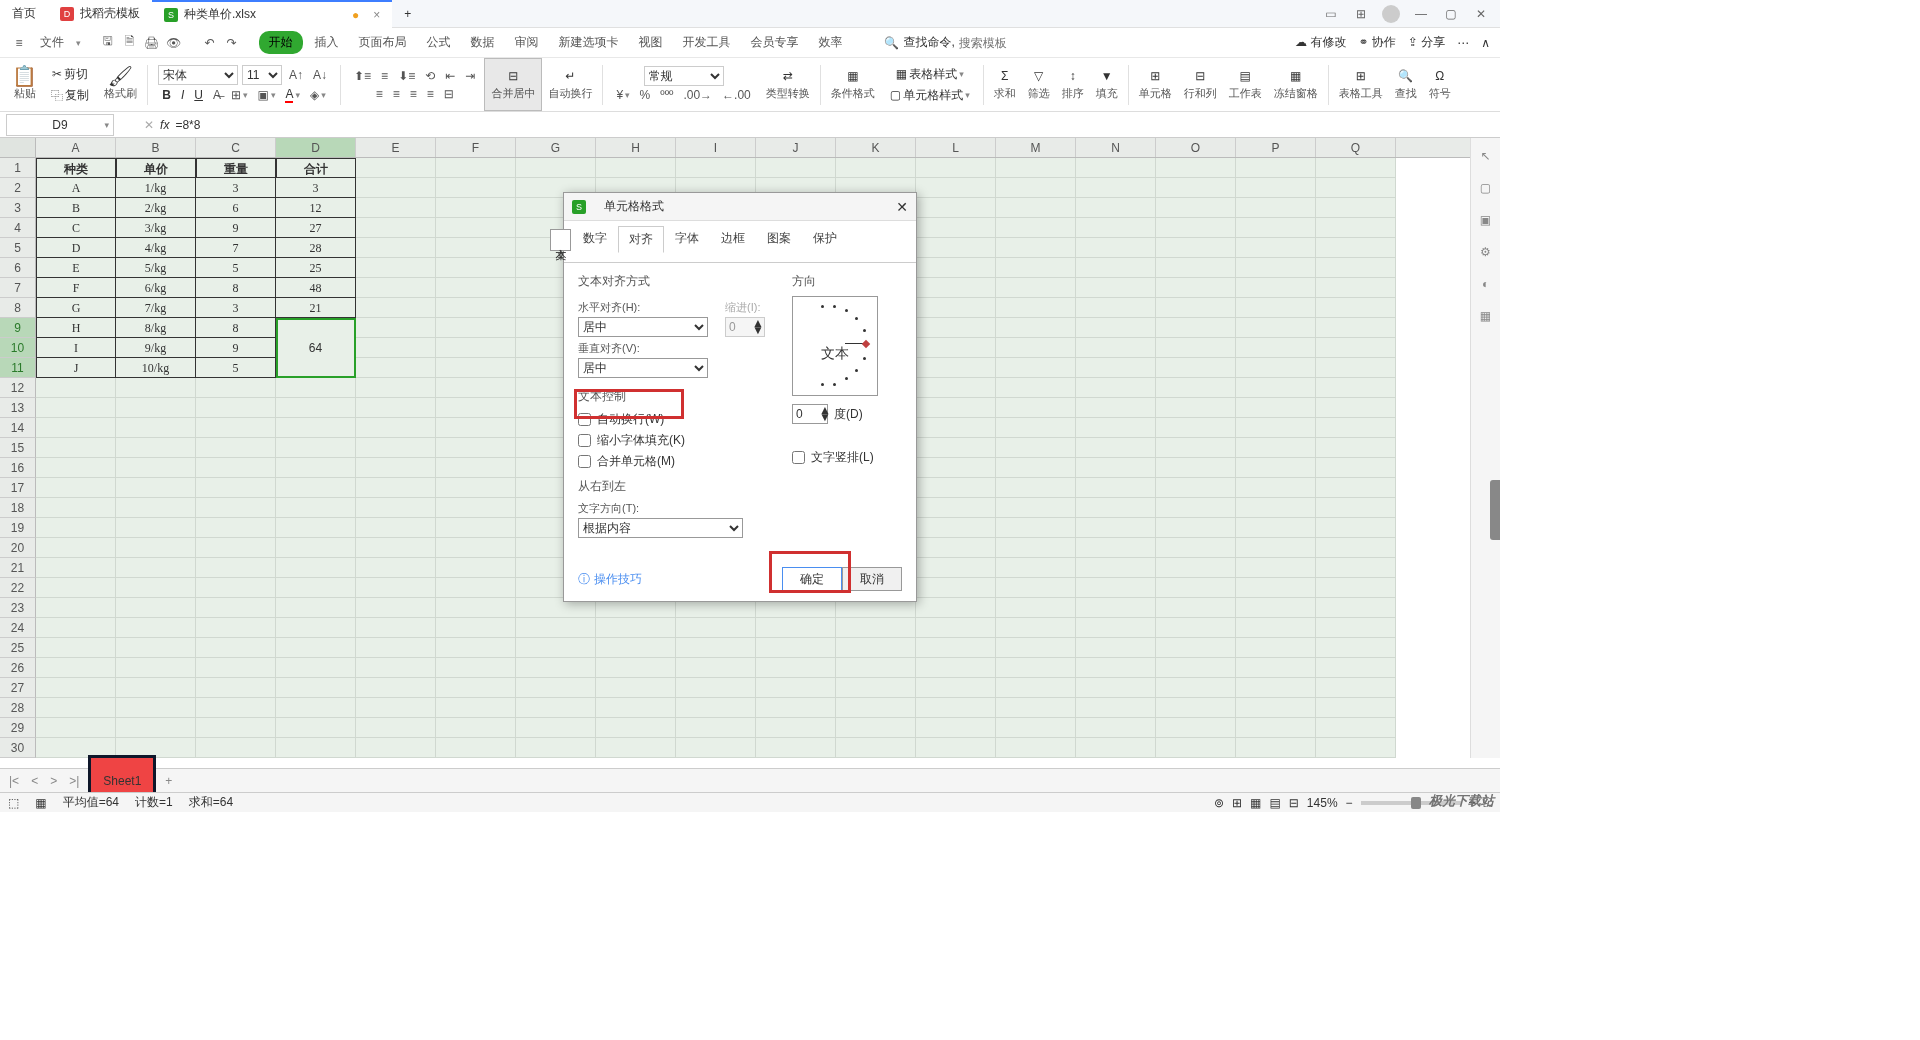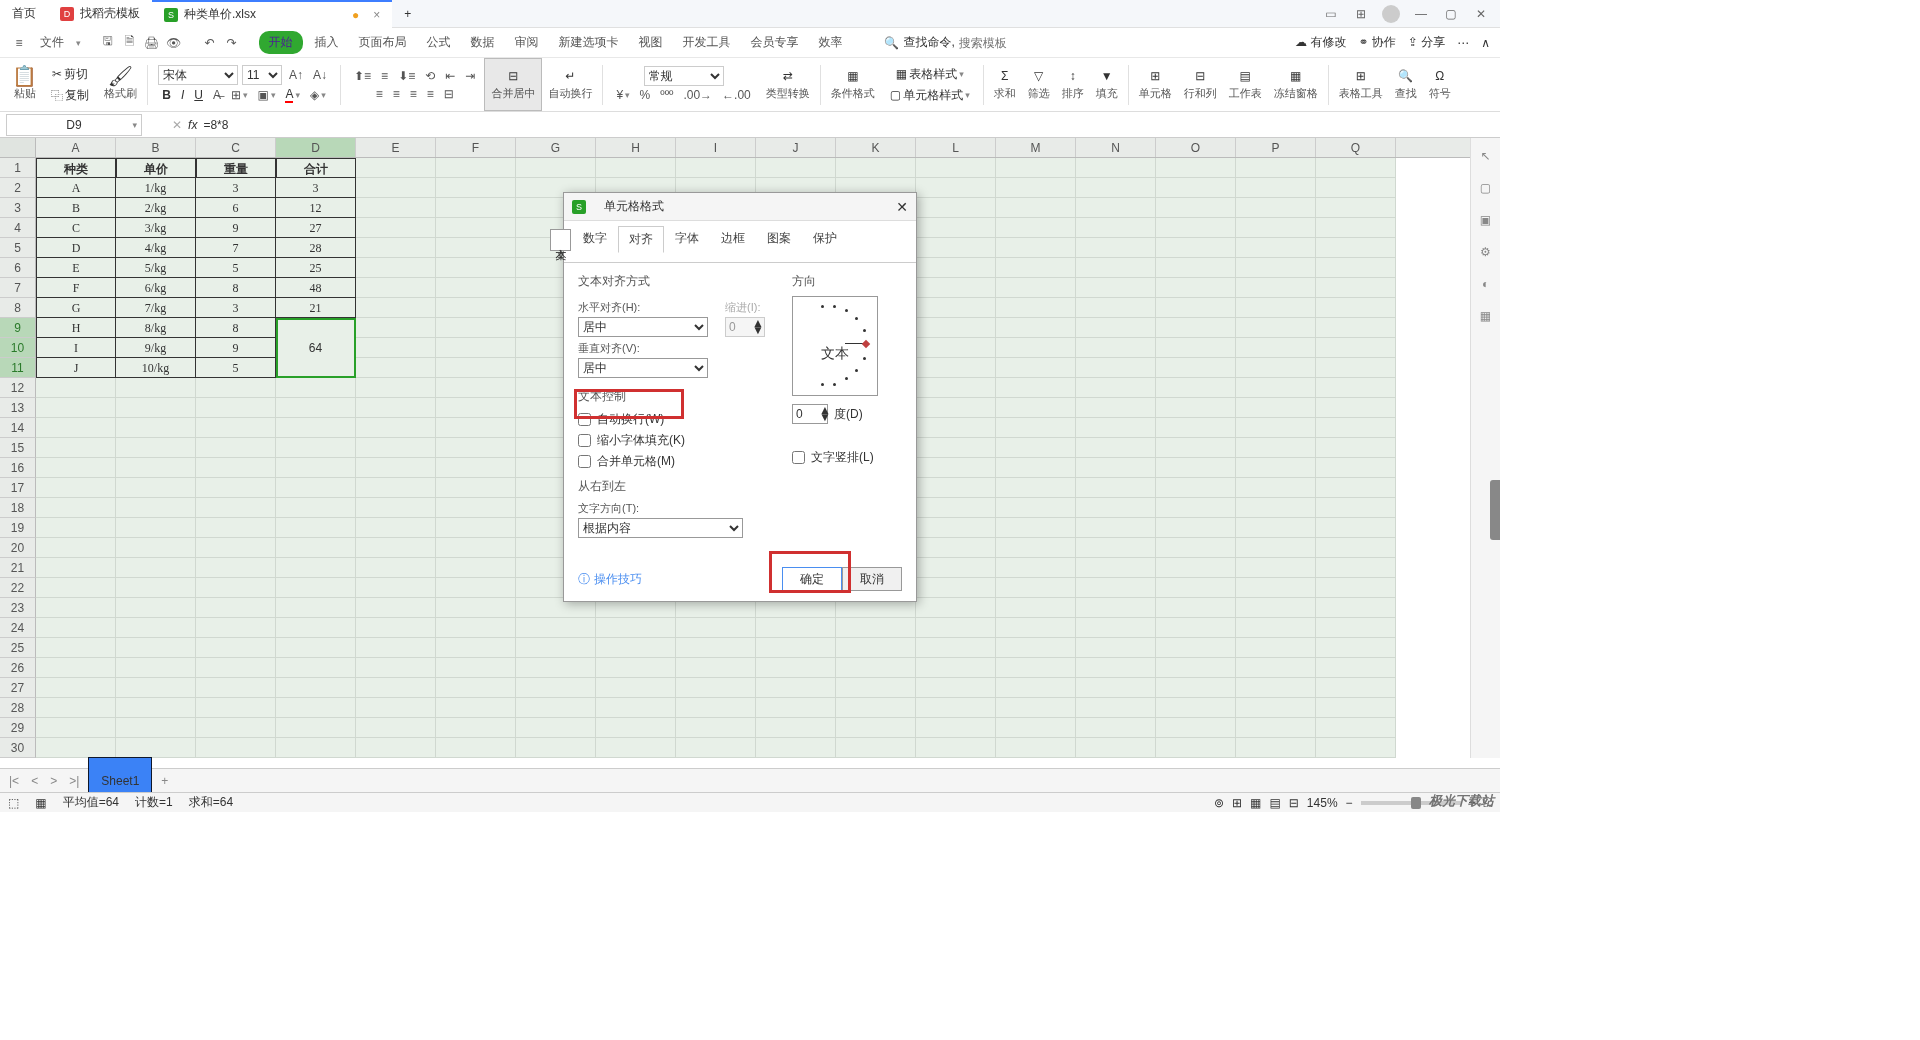--- a/index.html
+++ b/index.html
@@ -7,35 +7,35 @@
 .title-bar{height:28px;background:#f5f7fa;display:flex;align-items:center;border-bottom:1px solid #e0e0e0}
 .tab{display:flex;align-items:center;padding:0 12px;height:28px;cursor:pointer;gap:6px}
 .tab.active-home{background:#fff}
 .tab-file{background:#fff;border-top:2px solid #3d7eff}
 .tab-icon{width:14px;height:14px;display:inline-flex;align-items:center;justify-content:center}
 .title-right{margin-left:auto;display:flex;gap:4px;padding-right:6px}
 .win-btn{width:26px;height:22px;display:flex;align-items:center;justify-content:center;cursor:pointer;color:#666}
 .menu-bar{height:30px;background:#fff;display:flex;align-items:center;padding:0 10px;gap:4px;border-bottom:1px solid #e8e8e8}
 .menu-icon{width:18px;height:18px;display:flex;align-items:center;justify-content:center;color:#555;cursor:pointer}
 .menu-tab{padding:4px 8px;cursor:pointer;color:#555}
-.menu-tab.active{background:#30a830;color:#4c1d95;border-radius:10px;padding:3px 10px}
+.menu-tab.active{background:#30a830;color:#000000;border-radius:10px;padding:3px 10px}
 .menu-search{margin-left:30px;display:flex;align-items:center;gap:4px;color:#999}
 .menu-search input{border:none;outline:none;width:140px;color:#999}
 .menu-right{margin-left:auto;display:flex;gap:12px;align-items:center;color:#555}
 .ribbon{height:54px;background:#fff;display:flex;align-items:center;padding:0 8px;border-bottom:1px solid #ddd}
 .rg{display:flex;flex-direction:column;align-items:center;justify-content:center;height:100%;padding:0 6px;position:relative}
 .rg-row{display:flex;gap:4px;align-items:center}
 .rg-btn{display:flex;align-items:center;gap:2px;cursor:pointer;padding:2px 3px;color:#555}
 .rg-lbl{font-size:11px;color:#555;margin-top:2px}
 .rg-sep{width:1px;height:40px;background:#e0e0e0;margin:0 4px}
 .ico{width:16px;height:16px;display:inline-flex;align-items:center;justify-content:center}
 .dd{font-size:9px;color:#888}
 select.fake{border:1px solid #ccc;height:20px;font-size:12px;background:#fff}
 .formula-bar{height:26px;display:flex;align-items:center;border-bottom:1px solid #ccc;background:#fff}
-.name-box{width:136px;height:22px;border:1px solid #ccc;margin-left:6px;text-align:center;display:flex;align-items:center;justify-content:center;position:relative}
+.name-box{width:108px;height:22px;border:1px solid #ccc;margin-left:6px;text-align:center;display:flex;align-items:center;justify-content:center;position:relative}
 .name-box::after{content:"▾";position:absolute;right:4px;font-size:9px;color:#888}
 .fx-area{display:flex;align-items:center;gap:6px;margin-left:30px}
 .fx-input{border:none;outline:none;width:400px}
 .grid-area{position:relative;height:620px;overflow:hidden}
 .col-headers{display:flex;height:20px;background:#e8ebe8;border-bottom:1px solid #bbb}
 .corner{width:36px;border-right:1px solid #bbb;background:#e0e4e0}
 .ch{width:80px;text-align:center;border-right:1px solid #ccc;line-height:20px;color:#555;background:#e8ebe8}
 .ch.sel{background:#b8d8b8}
 .rows{position:relative}
 .row{display:flex;height:20px}
@@ -66,21 +66,21 @@
 .dir-text{position:absolute;left:28px;top:48px;font-size:14px}
 .dir-text2{position:absolute;left:-14px;top:36px;writing-mode:vertical-rl;font-size:11px;background:#fff;border:1px solid #999;padding:10px 2px}
 .dlg-footer{position:absolute;bottom:10px;left:14px;right:14px;display:flex;align-items:center}
 .dlg-link{color:#4a8ef0;cursor:pointer}
 .dlg-btns{margin-left:auto;display:flex;gap:0}
 .dlg-btn{width:60px;height:24px;border:1px solid #999;background:#f0f0f0;cursor:pointer;text-align:center;line-height:22px}
 .dlg-btn.primary{background:#fff;border:1px solid #4a8ef0}
 .red-box1{position:absolute;border:3px solid #d03030;pointer-events:none}
 .sheet-tabs{position:absolute;bottom:20px;left:0;right:0;height:24px;background:#f5f5f5;border-top:1px solid #ccc;display:flex;align-items:center;padding:0 6px;gap:6px}
 .st-nav{cursor:pointer;color:#888;padding:0 3px}
-.st-tab{padding:16px 12px;background:#3b82f6;border:1px solid #0f172a;cursor:pointer}
+.st-tab{padding:16px 12px;background:#ef4444;border:3px solid #0f172a;cursor:pointer}
 .status-bar{position:absolute;bottom:0;left:0;right:0;height:20px;background:#f5f5f5;border-top:1px solid #ccc;display:flex;align-items:center;padding:0 8px;gap:16px;font-size:11px;color:#555}
 .status-right{margin-left:auto;display:flex;align-items:center;gap:8px}
 .zoom-slider{width:100px;height:4px;background:#ccc;position:relative}
 .zoom-slider::after{content:"";position:absolute;left:50%;top:-4px;width:10px;height:12px;background:#888;border-radius:2px}
 .watermark{position:absolute;right:6px;bottom:2px;font-size:13px;color:#737373;font-style:italic;font-weight:bold}
 .collapse-bar{position:absolute;right:0;top:480px;width:10px;height:60px;background:#888;border-radius:3px 0 0 3px}
 .indent-row{display:flex;align-items:center;gap:17px}
 .spin{width:40px;height:20px;border:1px solid #ccc;background:#f5f5f5;display:flex;align-items:center}
 .spin input{width:26px;border:none;background:transparent;text-align:left;padding-left:3px;color:#999}
 .spin-btns{display:flex;flex-direction:column;font-size:7px;color:#aaa;line-height:7px}

